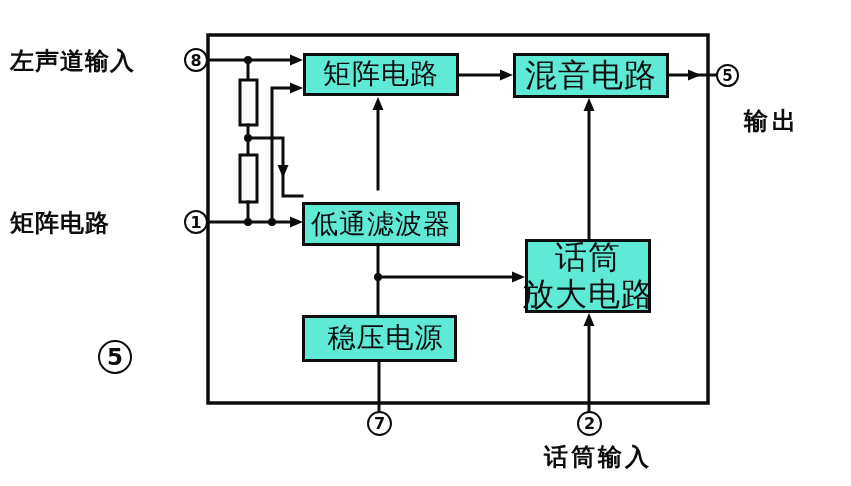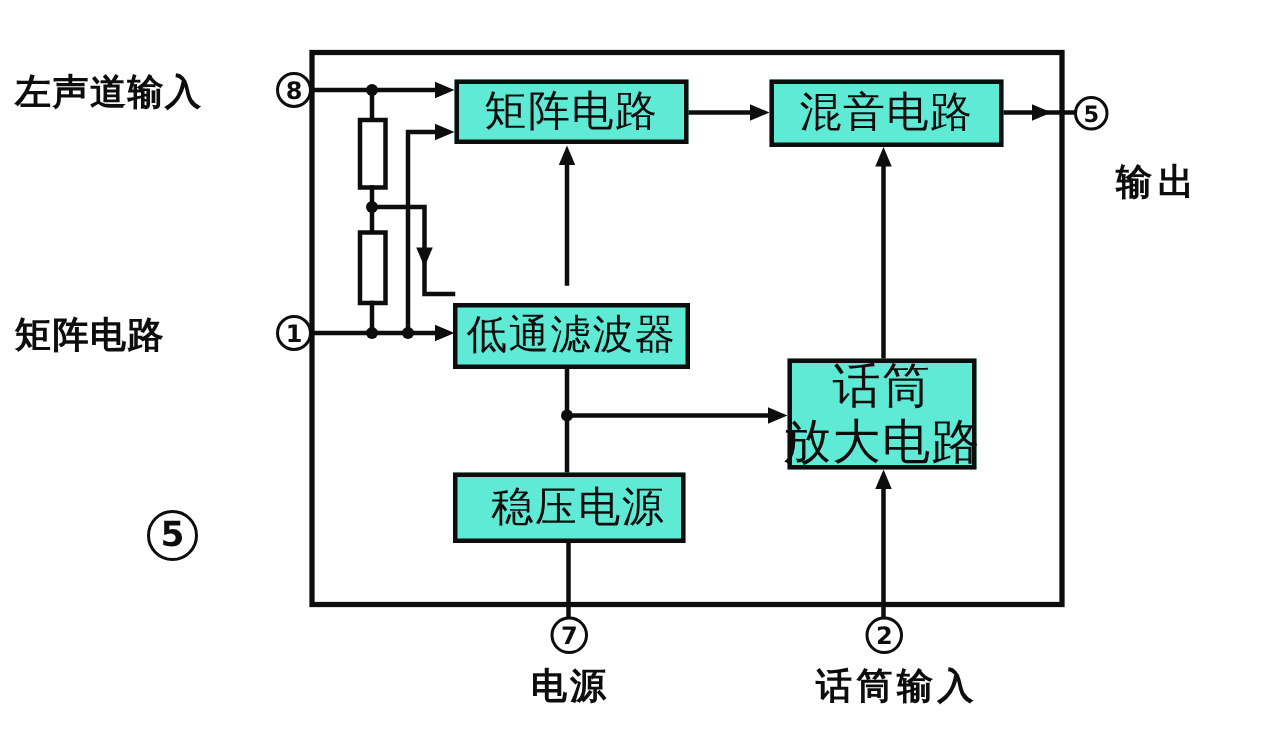--- a/index.html
+++ b/index.html
@@ -30,21 +30,21 @@
     flex-direction: column;
     align-items: center;
     justify-content: center;
     font-weight: 400;
     line-height: 1.15;
     white-space: nowrap;
     text-align: center;
   }
   .block-label { letter-spacing: 1px; }
   #block-matrix    { left: 303px; top: 53px;  width: 156px; height: 43px; font-size: 28px; }
-  #block-mixer     { left: 513px; top: 53px;  width: 156px; height: 45px; font-size: 28px; }
+  #block-mixer     { left: 513px; top: 53px;  width: 156px; height: 45px; font-size: 32px; }
   #block-lpf       { left: 302px; top: 202px; width: 158px; height: 44px; font-size: 27px; }
   #block-micamp    { left: 525px; top: 239px; width: 126px; height: 74px; font-size: 32px; }
   #block-regulator { left: 302px; top: 315px; width: 155px; height: 47px; font-size: 28px; padding-left: 12px; }
 
   .pin-circle {
     position: absolute;
     box-sizing: border-box;
     border: 2.5px solid #0d0d0d;
     border-radius: 50%;
     background: #ffffff;
@@ -189,16 +189,15 @@
     <span>2</span>
   </div>
 
   <div class="pin-circle" id="figure-badge">
     <span>5</span>
   </div>
 
   <div class="side-label" id="label-left-in">左声道输入</div>
   <div class="side-label" id="label-right-in">矩阵电路</div>
   <div class="side-label" id="label-out">输出</div>
-  <div class="side-label" id="label-power">电源</div>
   <div class="side-label" id="label-mic-in">话筒输入</div>
 
 </div>
 
 </body></html>

